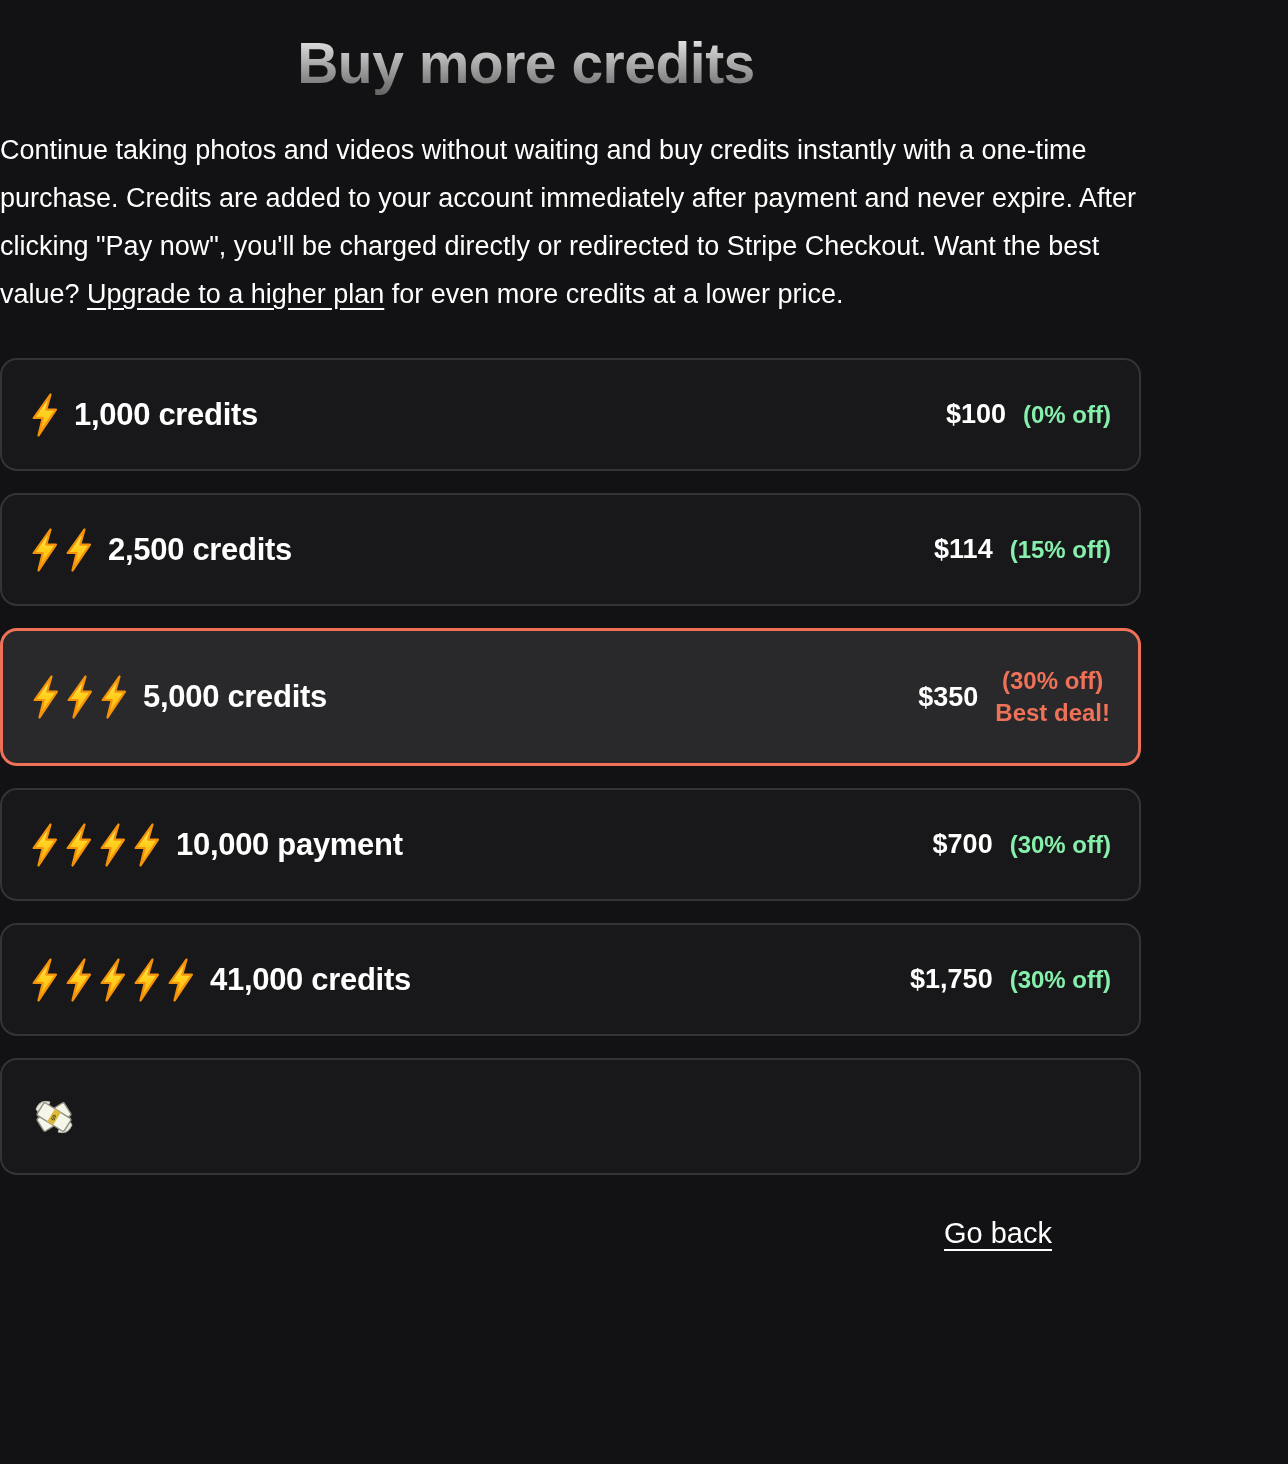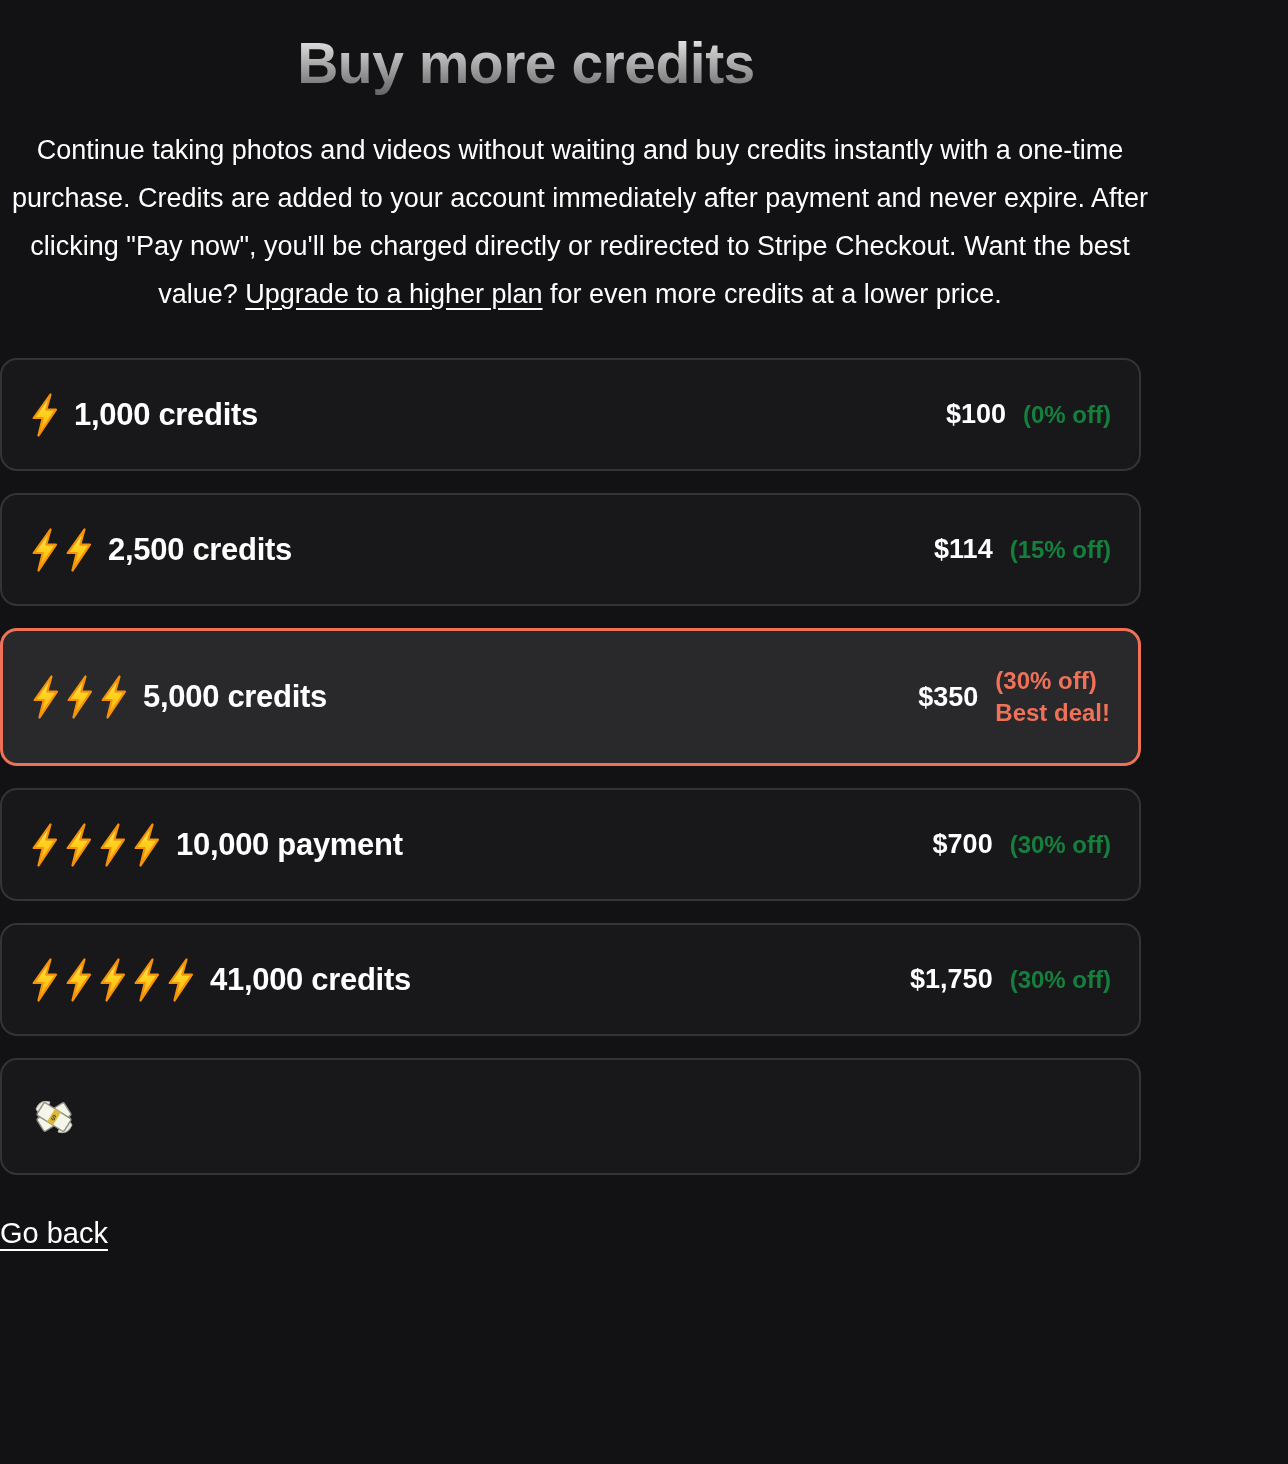--- a/index.html
+++ b/index.html
@@ -18,21 +18,20 @@
     letter-spacing: -0.5px;
     background: linear-gradient(180deg, #ececec 8%, #686868 95%);
     -webkit-background-clip: text;
     background-clip: text;
     color: transparent;
   }
 
   .description {
     width: 1160px;
     margin: 30px auto 0;
-    text-align: center;
     color: #ffffff;
     font-size: 27px;
     line-height: 48px;
     font-weight: 400;
   }
   .description a {
     color: #ffffff;
     text-decoration: underline;
     text-underline-offset: 5px;
     cursor: pointer;
@@ -52,20 +51,21 @@
     background: #18181a;
     border: 2px solid #333338;
     border-radius: 17px;
     padding: 0 28px;
     cursor: pointer;
   }
   .option.selected {
     background: #29292c;
     border: 3px solid #ee7158;
     min-height: 138px;
+    text-align: center;
   }
   .option.custom { min-height: 117px; }
 
   .bolts { display: flex; align-items: center; gap: 5px; }
   .bolts svg { width: 29px; height: 48px; display: block; }
 
   .opt-label {
     margin-left: 15px;
     color: #ffffff;
     font-size: 31px;
@@ -73,21 +73,21 @@
     letter-spacing: -0.3px;
   }
   .price {
     margin-left: auto;
     color: #ffffff;
     font-size: 27px;
     font-weight: 700;
   }
   .discount {
     margin-left: 17px;
-    color: #15803d;
+    color: #86efac;
     font-size: 24px;
     font-weight: 700;
     white-space: nowrap;
   }
   .discount-block {
     margin-left: 17px;
     display: flex;
     flex-direction: column;
     color: #ee7158;
     font-size: 24px;
@@ -107,21 +107,21 @@
     border: none;
     border-radius: 22px;
     background: linear-gradient(90deg, #ed4c7c 0%, #8e5fba 52%, #3e82c2 100%);
     color: #ffffff;
     font-family: "Liberation Sans", "DejaVu Sans", sans-serif;
     font-size: 30px;
     font-weight: 700;
     cursor: pointer;
   }
 
-  .goback-wrap { text-align: left; margin-top: 42px; }
+  .goback-wrap { text-align: right; margin-top: 42px; }
   .goback-wrap a {
     color: #ffffff;
     font-size: 29px;
     font-weight: 500;
     text-decoration: underline;
     text-underline-offset: 6px;
     cursor: pointer;
   }
 </style>
 </head>

